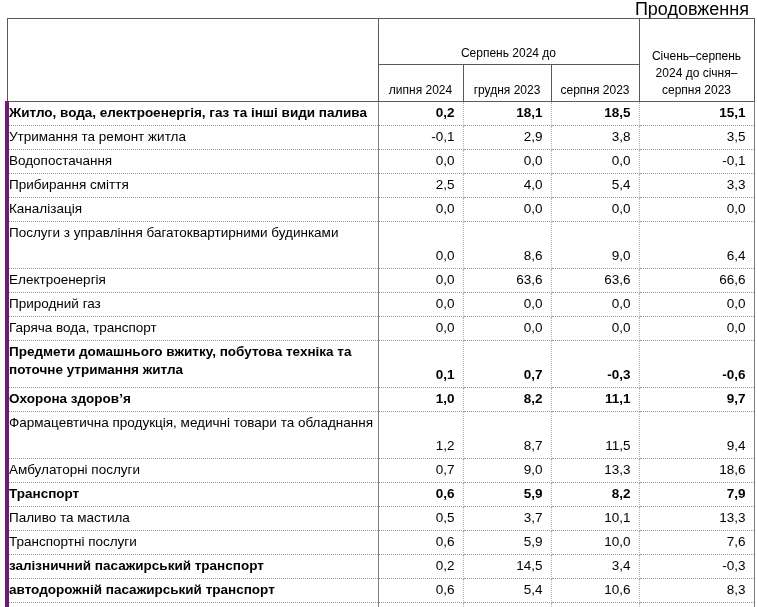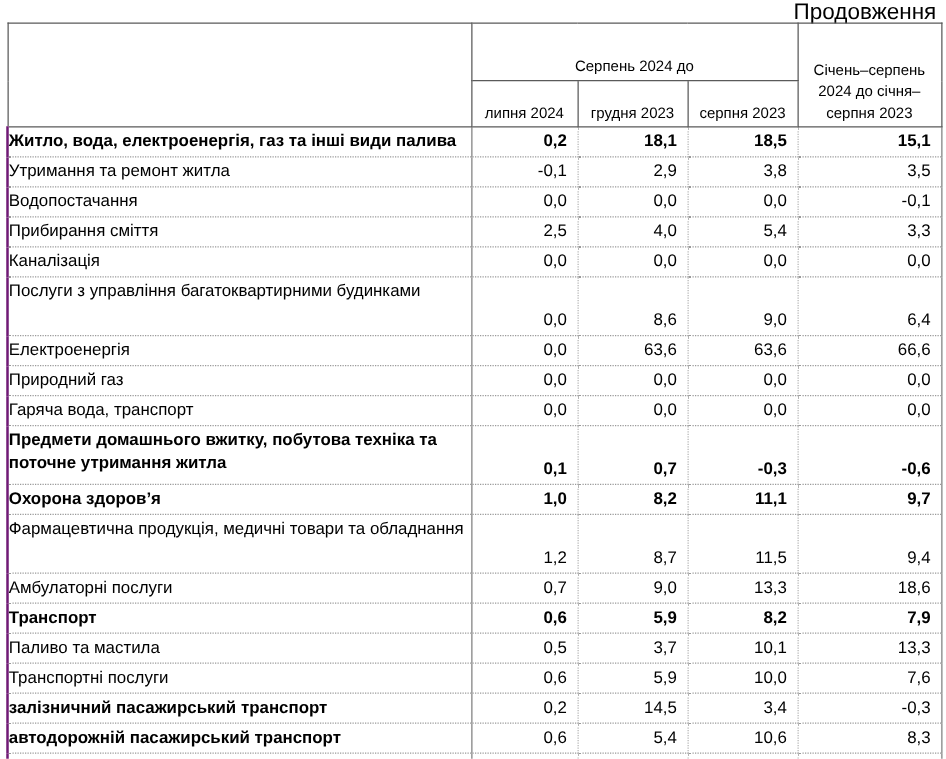--- a/index.html
+++ b/index.html
@@ -92,21 +92,21 @@
   table.stat tbody td {
     border-top: 1px dotted #9a9a9a;
     border-bottom: 1px dotted #9a9a9a;
     border-left: 1px dotted #b5b5b5;
     border-right: 1px dotted #b5b5b5;
     padding: 2px 0 3px 0;
     line-height: 18px;
     font-size: 13.5px;
   }
   table.stat tbody td.label {
-    border-left: 2px solid #701a75;
+    border-left: 4px solid #701a75;
     border-right: 1px solid #808080;
     text-align: left;
   }
   table.stat tbody td.num {
     text-align: right;
     padding-right: 8px;
     font-variant-numeric: tabular-nums;
   }
   table.stat tbody td.num.last {
     border-right: 1px solid #808080;

